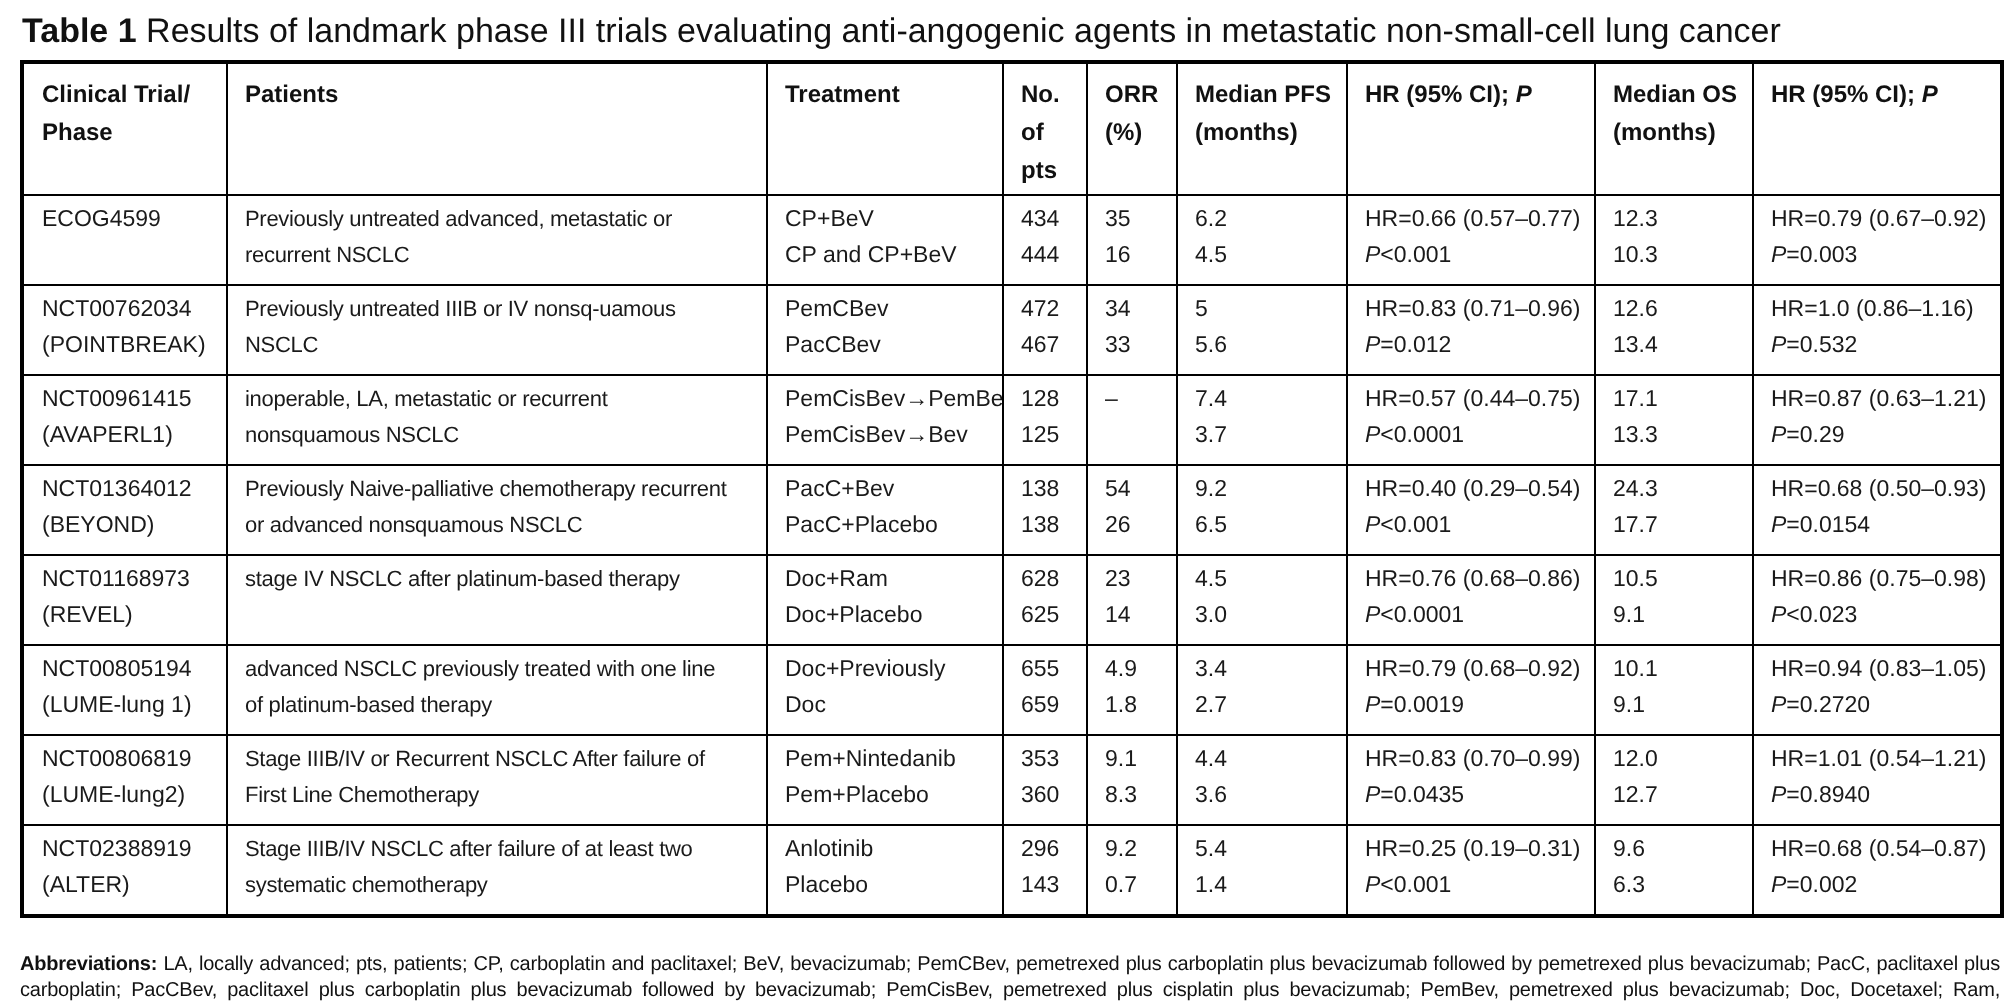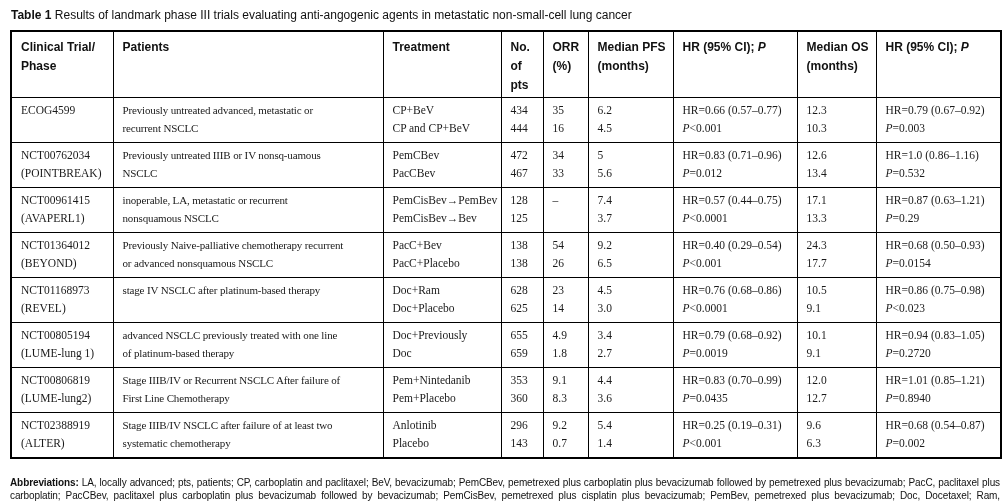--- a/index.html
+++ b/index.html
@@ -9,41 +9,41 @@
     width: 1008px;
     height: 501px;
     overflow: hidden;
     font-family: "Liberation Sans", sans-serif;
     color: #1a1a1a;
   }
   .wrap {
     padding: 7px 8px 0 10px;
   }
   .title {
-    font-size: 12px;
+    font-size: 17px;
     line-height: 17px;
     margin: 0 0 6px 1px;
     color: #111;
   }
   .title b { font-weight: bold; }
   table.trials {
     border-collapse: collapse;
     table-layout: fixed;
     width: 990px;
     border: 2px solid #000;
   }
   th, td {
     border: 1px solid #000;
     vertical-align: top;
     text-align: left;
     white-space: pre-line;
     overflow: hidden;
   }
   thead tr { height: 64px; }
-  tbody tr { height: 45px; font-family: Liberation Serif, serif; }
+  tbody tr { height: 45px; }
   th {
     font-size: 12px;
     font-weight: bold;
     line-height: 19px;
     padding: 6px 4px 2px 9px;
     color: #111;
   }
   td {
     font-size: 11.5px;
     line-height: 17.5px;
@@ -218,21 +218,21 @@
 Pem+Placebo</span></td>
           <td class="cell-no-of-pts"><span>353
 360</span></td>
           <td class="cell-orr"><span>9.1
 8.3</span></td>
           <td class="cell-median-pfs"><span>4.4
 3.6</span></td>
           <td class="cell-pfs-hr"><span class="hr-line">HR=0.83 (0.70–0.99)</span><span class="p-line"><i class="psym">P</i><span>=0.0435</span></span></td>
           <td class="cell-median-os"><span>12.0
 12.7</span></td>
-          <td class="cell-os-hr"><span class="hr-line">HR=1.01 (0.85–1.21)</span><span class="p-line"><i class="psym">P</i><span>=0.8940</span></span></td>
+          <td class="cell-os-hr"><span class="hr-line">HR=1.01 (0.54–1.21)</span><span class="p-line"><i class="psym">P</i><span>=0.8940</span></span></td>
         </tr>
         <tr>
           <td class="cell-trial"><span>NCT02388919
 (ALTER)</span></td>
           <td class="cell-patients"><span>Stage IIIB/IV NSCLC after failure of at least two
 systematic chemotherapy</span></td>
           <td class="cell-treatment"><span>Anlotinib
 Placebo</span></td>
           <td class="cell-no-of-pts"><span>296
 143</span></td>

